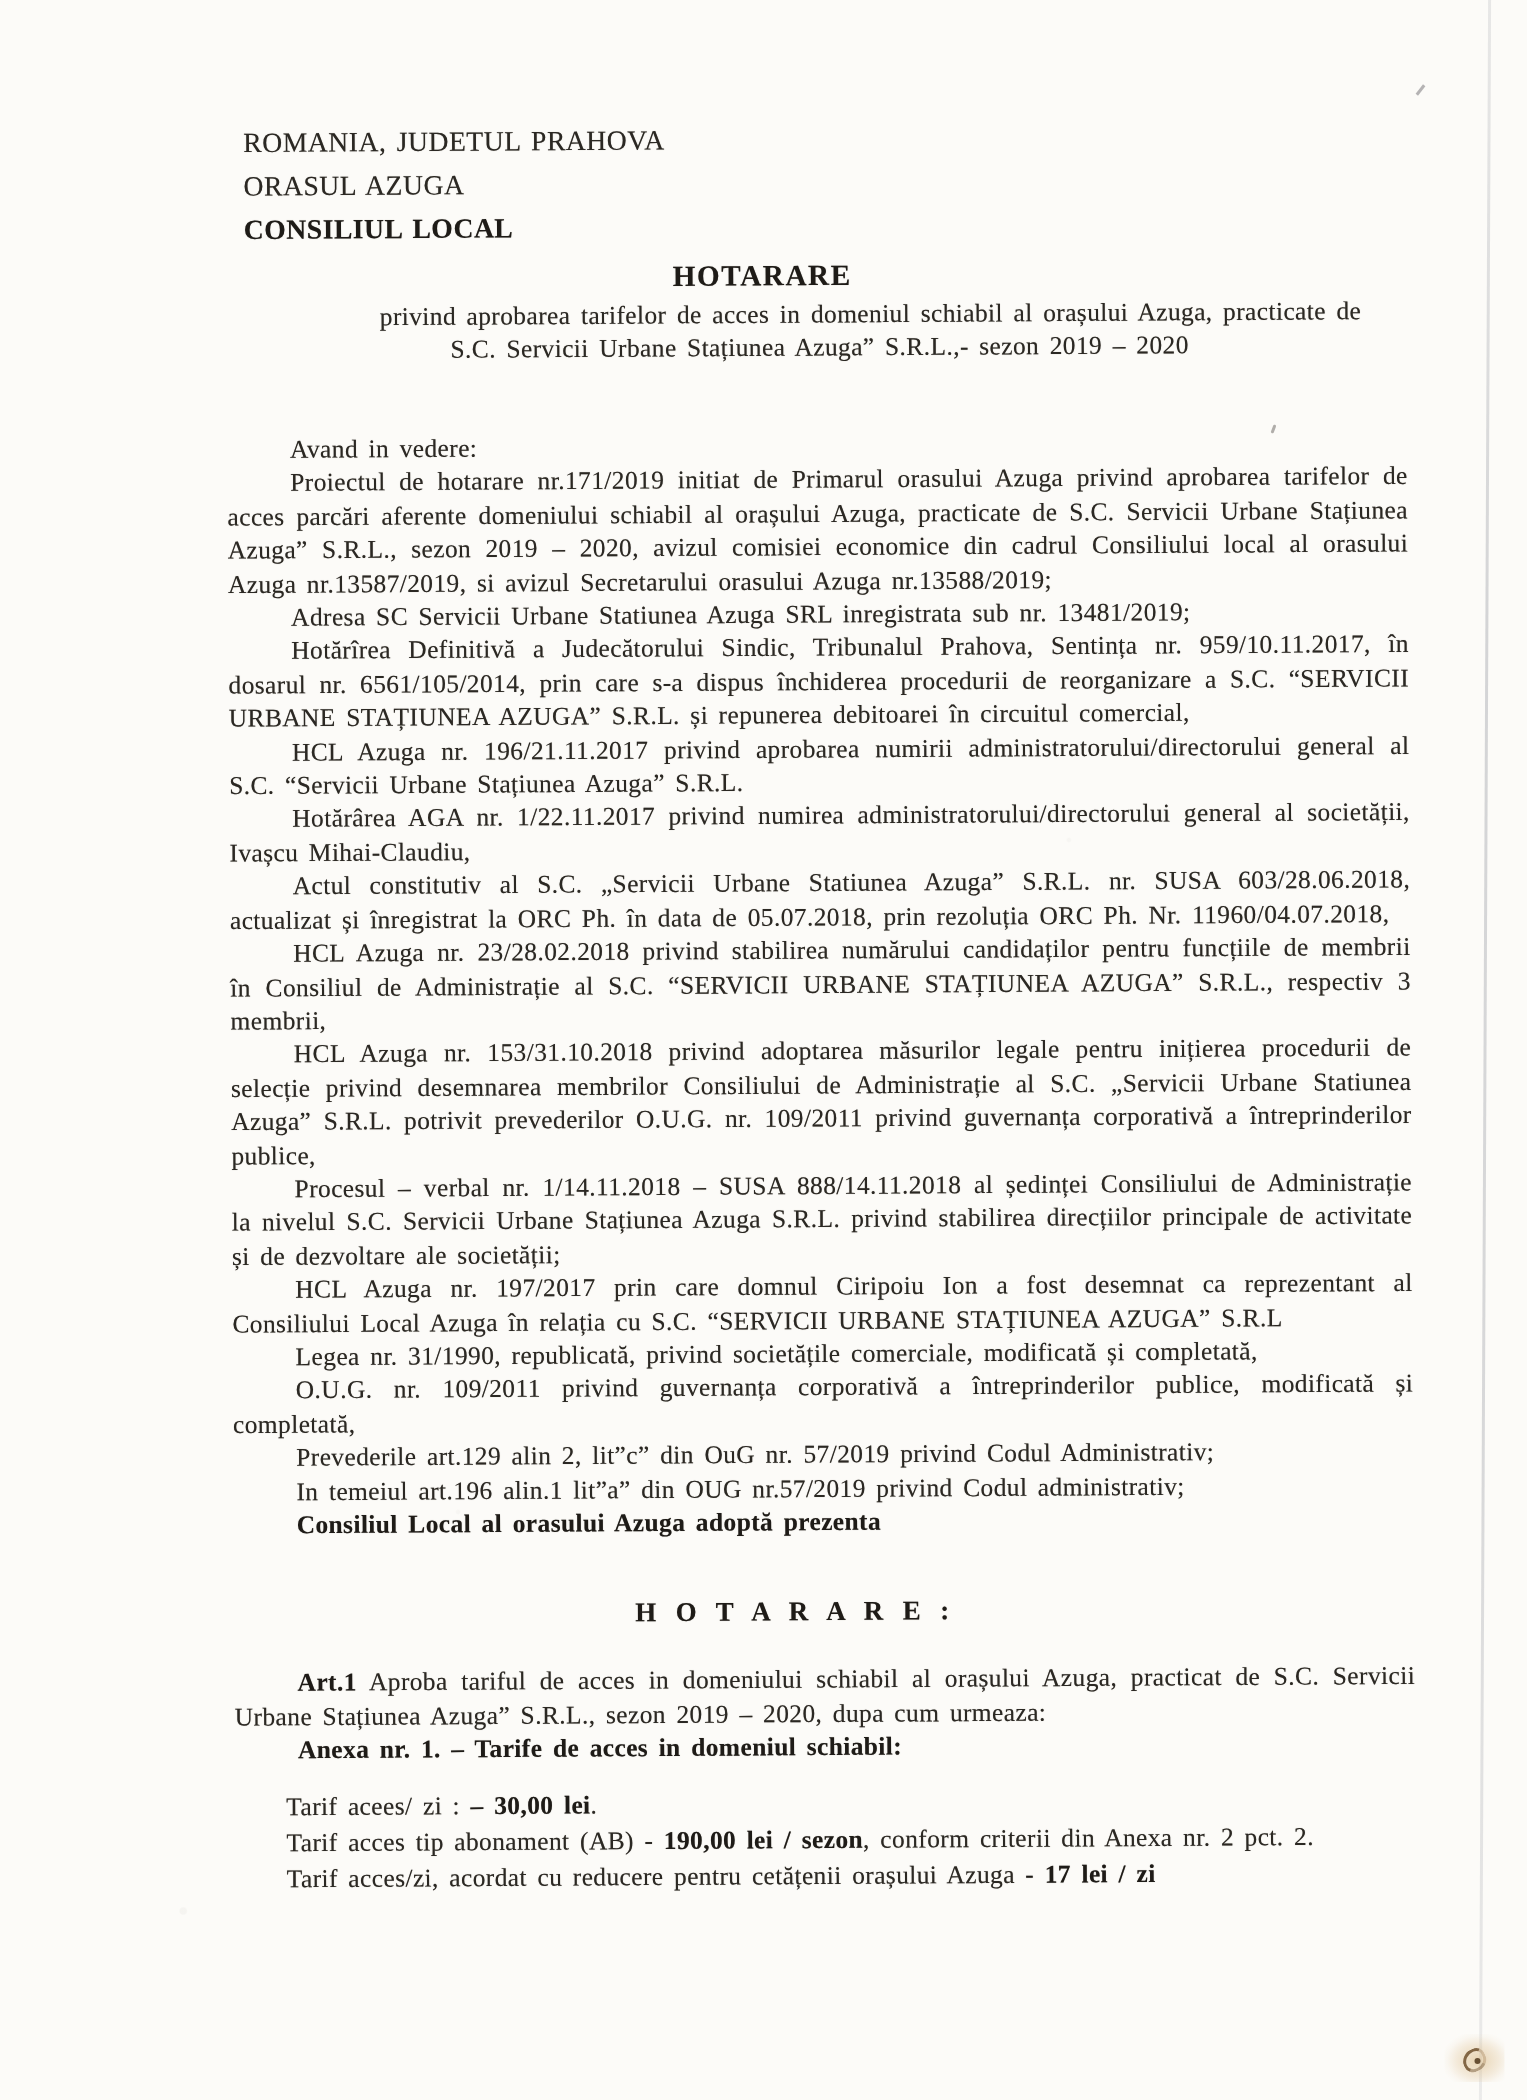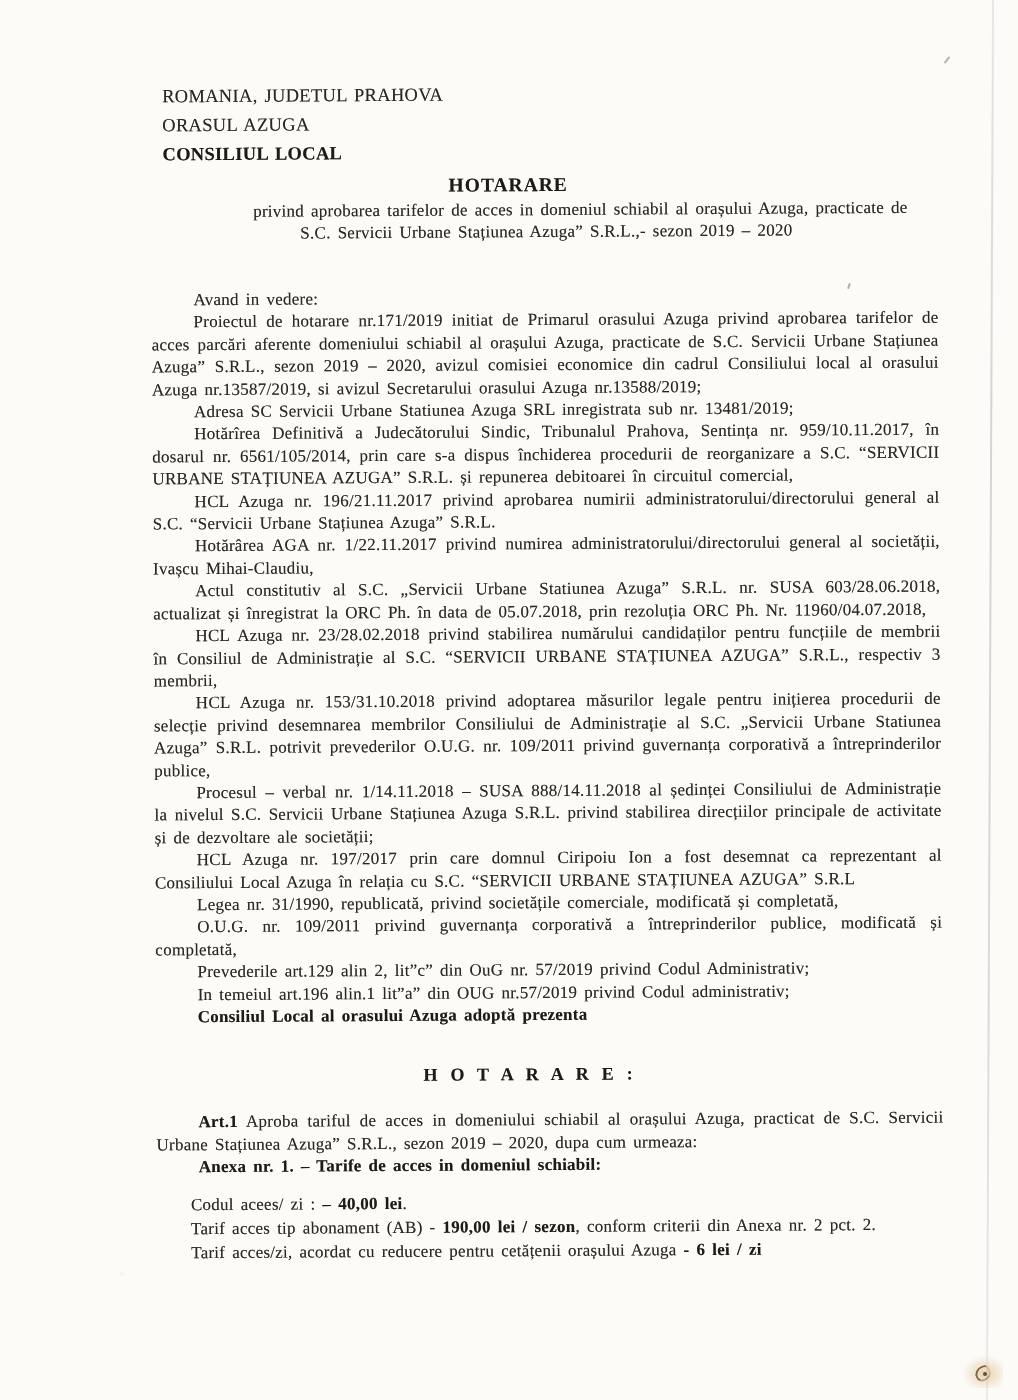--- a/index.html
+++ b/index.html
@@ -177,23 +177,23 @@
       <p class="item b adopt">Consiliul Local al orasului Azuga adoptă prezenta</p>
     </div>
 
     <h2 class="decision-heading">H O T A R A R E :</h2>
 
     <p class="item art1"><span class="b">Art.1</span><span>  Aproba  tariful de acces in   domeniului schiabil al orașului Azuga, practicat de S.C. Servicii Urbane Stațiunea Azuga” S.R.L., sezon 2019 – 2020, dupa cum urmeaza:</span></p>
 
     <p class="item b anexa">Anexa nr. 1. – Tarife de acces in domeniul schiabil:</p>
 
     <div class="tariffs">
-      <p class="tariff"><span>Codul acees/ zi : </span><span class="b">– 40,00 lei</span><span>.</span></p>
+      <p class="tariff"><span>Tarif acees/ zi : </span><span class="b">– 30,00 lei</span><span>.</span></p>
       <p class="tariff"><span>Tarif acces tip abonament (AB) - </span><span class="b">190,00 lei / sezon</span><span>, conform criterii din Anexa nr. 2 pct. 2.</span></p>
-      <p class="tariff"><span>Tarif acces/zi, acordat cu reducere pentru cetățenii orașului Azuga   </span><span class="b">- 6 lei / zi</span><span></span></p>
+      <p class="tariff"><span>Tarif acces/zi, acordat cu reducere pentru cetățenii orașului Azuga   </span><span class="b">- 17 lei / zi</span><span></span></p>
     </div>
 
   </div>
 
   <div class="edge-line"></div>
   <div class="stain"></div>
   <div class="speck-a"></div>
   <div class="speck-b"></div>
 </div>
 

